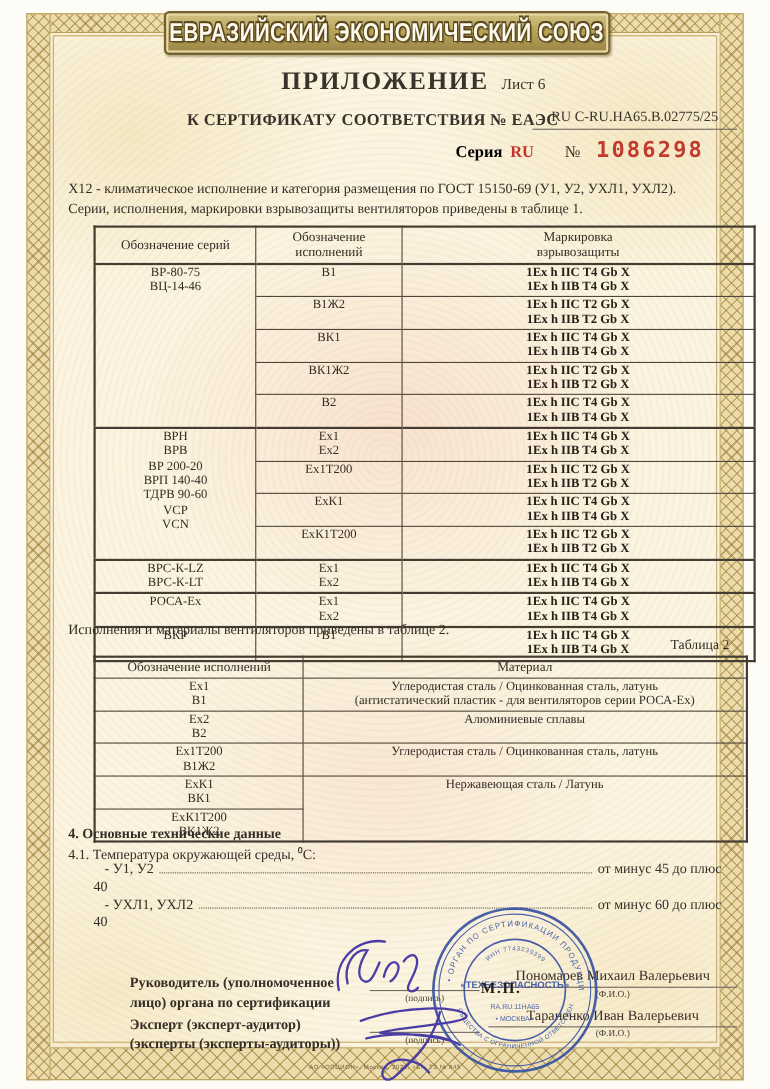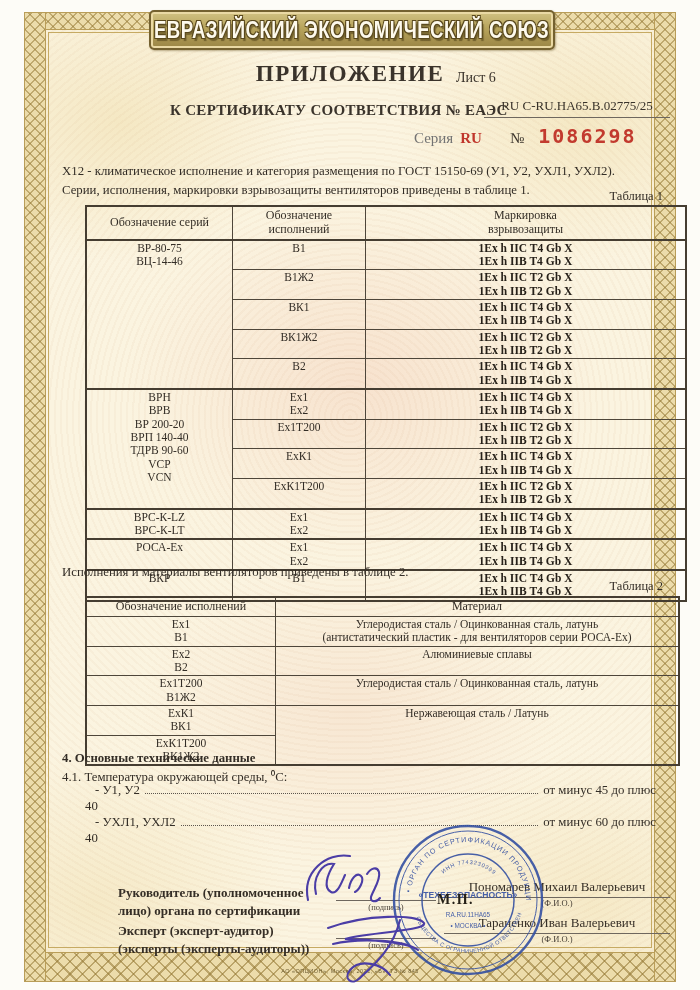--- a/index.html
+++ b/index.html
@@ -39,21 +39,21 @@
         letter-spacing:.5px;color:#fdf9ec;white-space:nowrap;transform:scale(.93,1.18);
         text-shadow:1px 1px 0 #59481d,-1px -1px 0 #59481d,1px -1px 0 #59481d,-1px 1px 0 #59481d,2px 2px 1px rgba(60,45,10,.5);}
   
   .doc-title{position:absolute;left:0;top:61px;width:700px;text-align:center;z-index:4;
         font-size:23px;font-weight:bold;letter-spacing:1.5px;color:#3a332b;}
   .sheet{position:absolute;left:456px;top:70px;font-size:14px;z-index:5;color:#3a332b;}
   .subtitle{position:absolute;left:170px;top:102px;font-size:15px;font-weight:bold;letter-spacing:.3px;z-index:4;color:#3a332b;}
   .cert-no{position:absolute;left:484px;top:98px;width:186px;text-align:center;font-size:13px;z-index:4;
         border-bottom:1px solid #6e675e;padding-bottom:3px;color:#38322a;}
   .series-row{position:absolute;left:414px;top:124px;z-index:4;font-size:15px;display:flex;align-items:baseline;}
-  .series-label{color:#737373;}
+  .series-label{color:#000000;font-weight:bold;}
   .series-val{color:#c0362c;font-weight:bold;margin-left:7px;}
   .num-sign{margin-left:28px;color:#3a332b;}
   .blank-num{margin-left:14px;font-family:"DejaVu Sans Mono",monospace;font-size:20px;font-weight:bold;
         letter-spacing:2px;color:#c23a2e;}
   
   .intro{position:absolute;left:62px;top:162px;width:588px;font-size:12.8px;line-height:1.45;z-index:4;}
   .tbl-cap{position:absolute;width:578px;left:85px;text-align:right;font-size:12.5px;z-index:4;}
   .cap1{top:189px;} .cap2{top:579px;}
   .note{position:absolute;left:62px;top:565px;font-size:12.8px;z-index:4;}
   
@@ -121,21 +121,20 @@
     <span class="series-val">RU</span>
     <span class="num-sign">№</span>
     <span class="blank-num">1086298</span>
   </div>
 
   <div class="intro">
     <div>Х12 - климатическое исполнение и категория размещения по ГОСТ 15150-69 (У1, У2, УХЛ1, УХЛ2).</div>
     <div>Серии, исполнения, маркировки взрывозащиты вентиляторов приведены в таблице 1.</div>
   </div>
 
-  <div class="tbl-cap cap1">Таблица 1</div>
 
   <table class="t1">
     <thead>
       <tr>
         <th class="c-ser">Обозначение серий</th>
         <th class="c-exe">Обозначение
 исполнений</th>
         <th class="c-mrk">Маркировка
 взрывозащиты</th>
       </tr>

